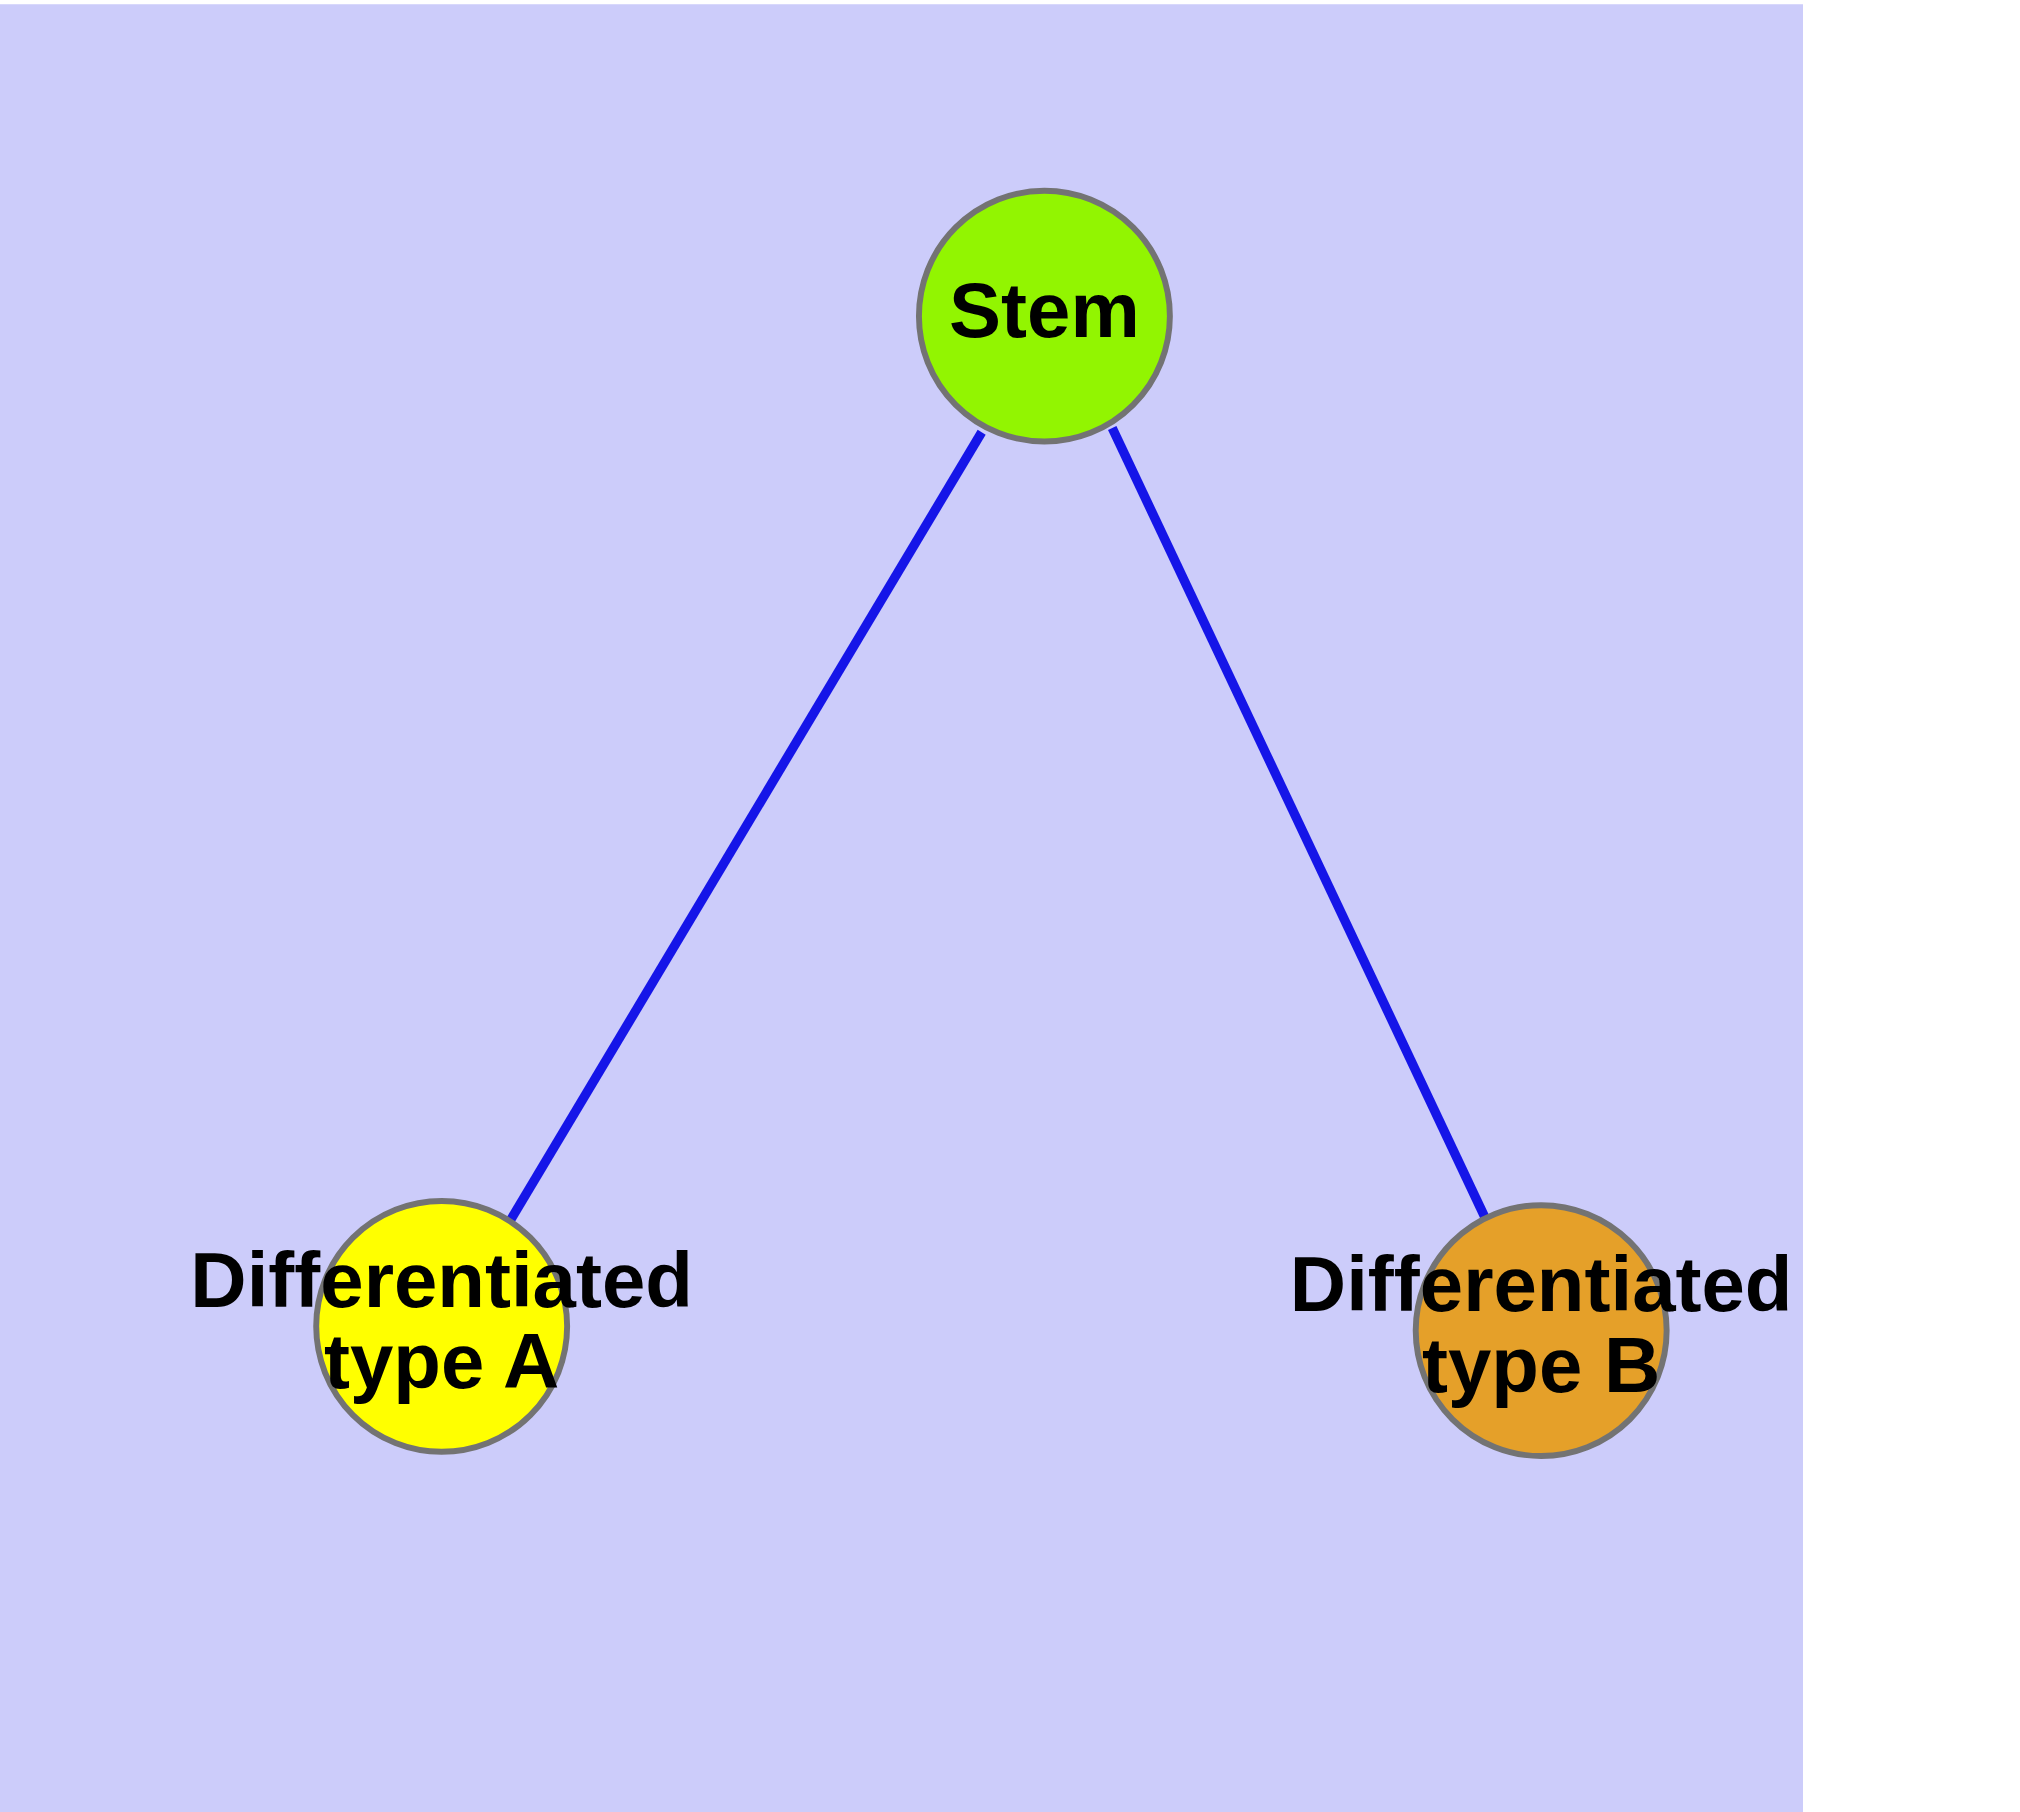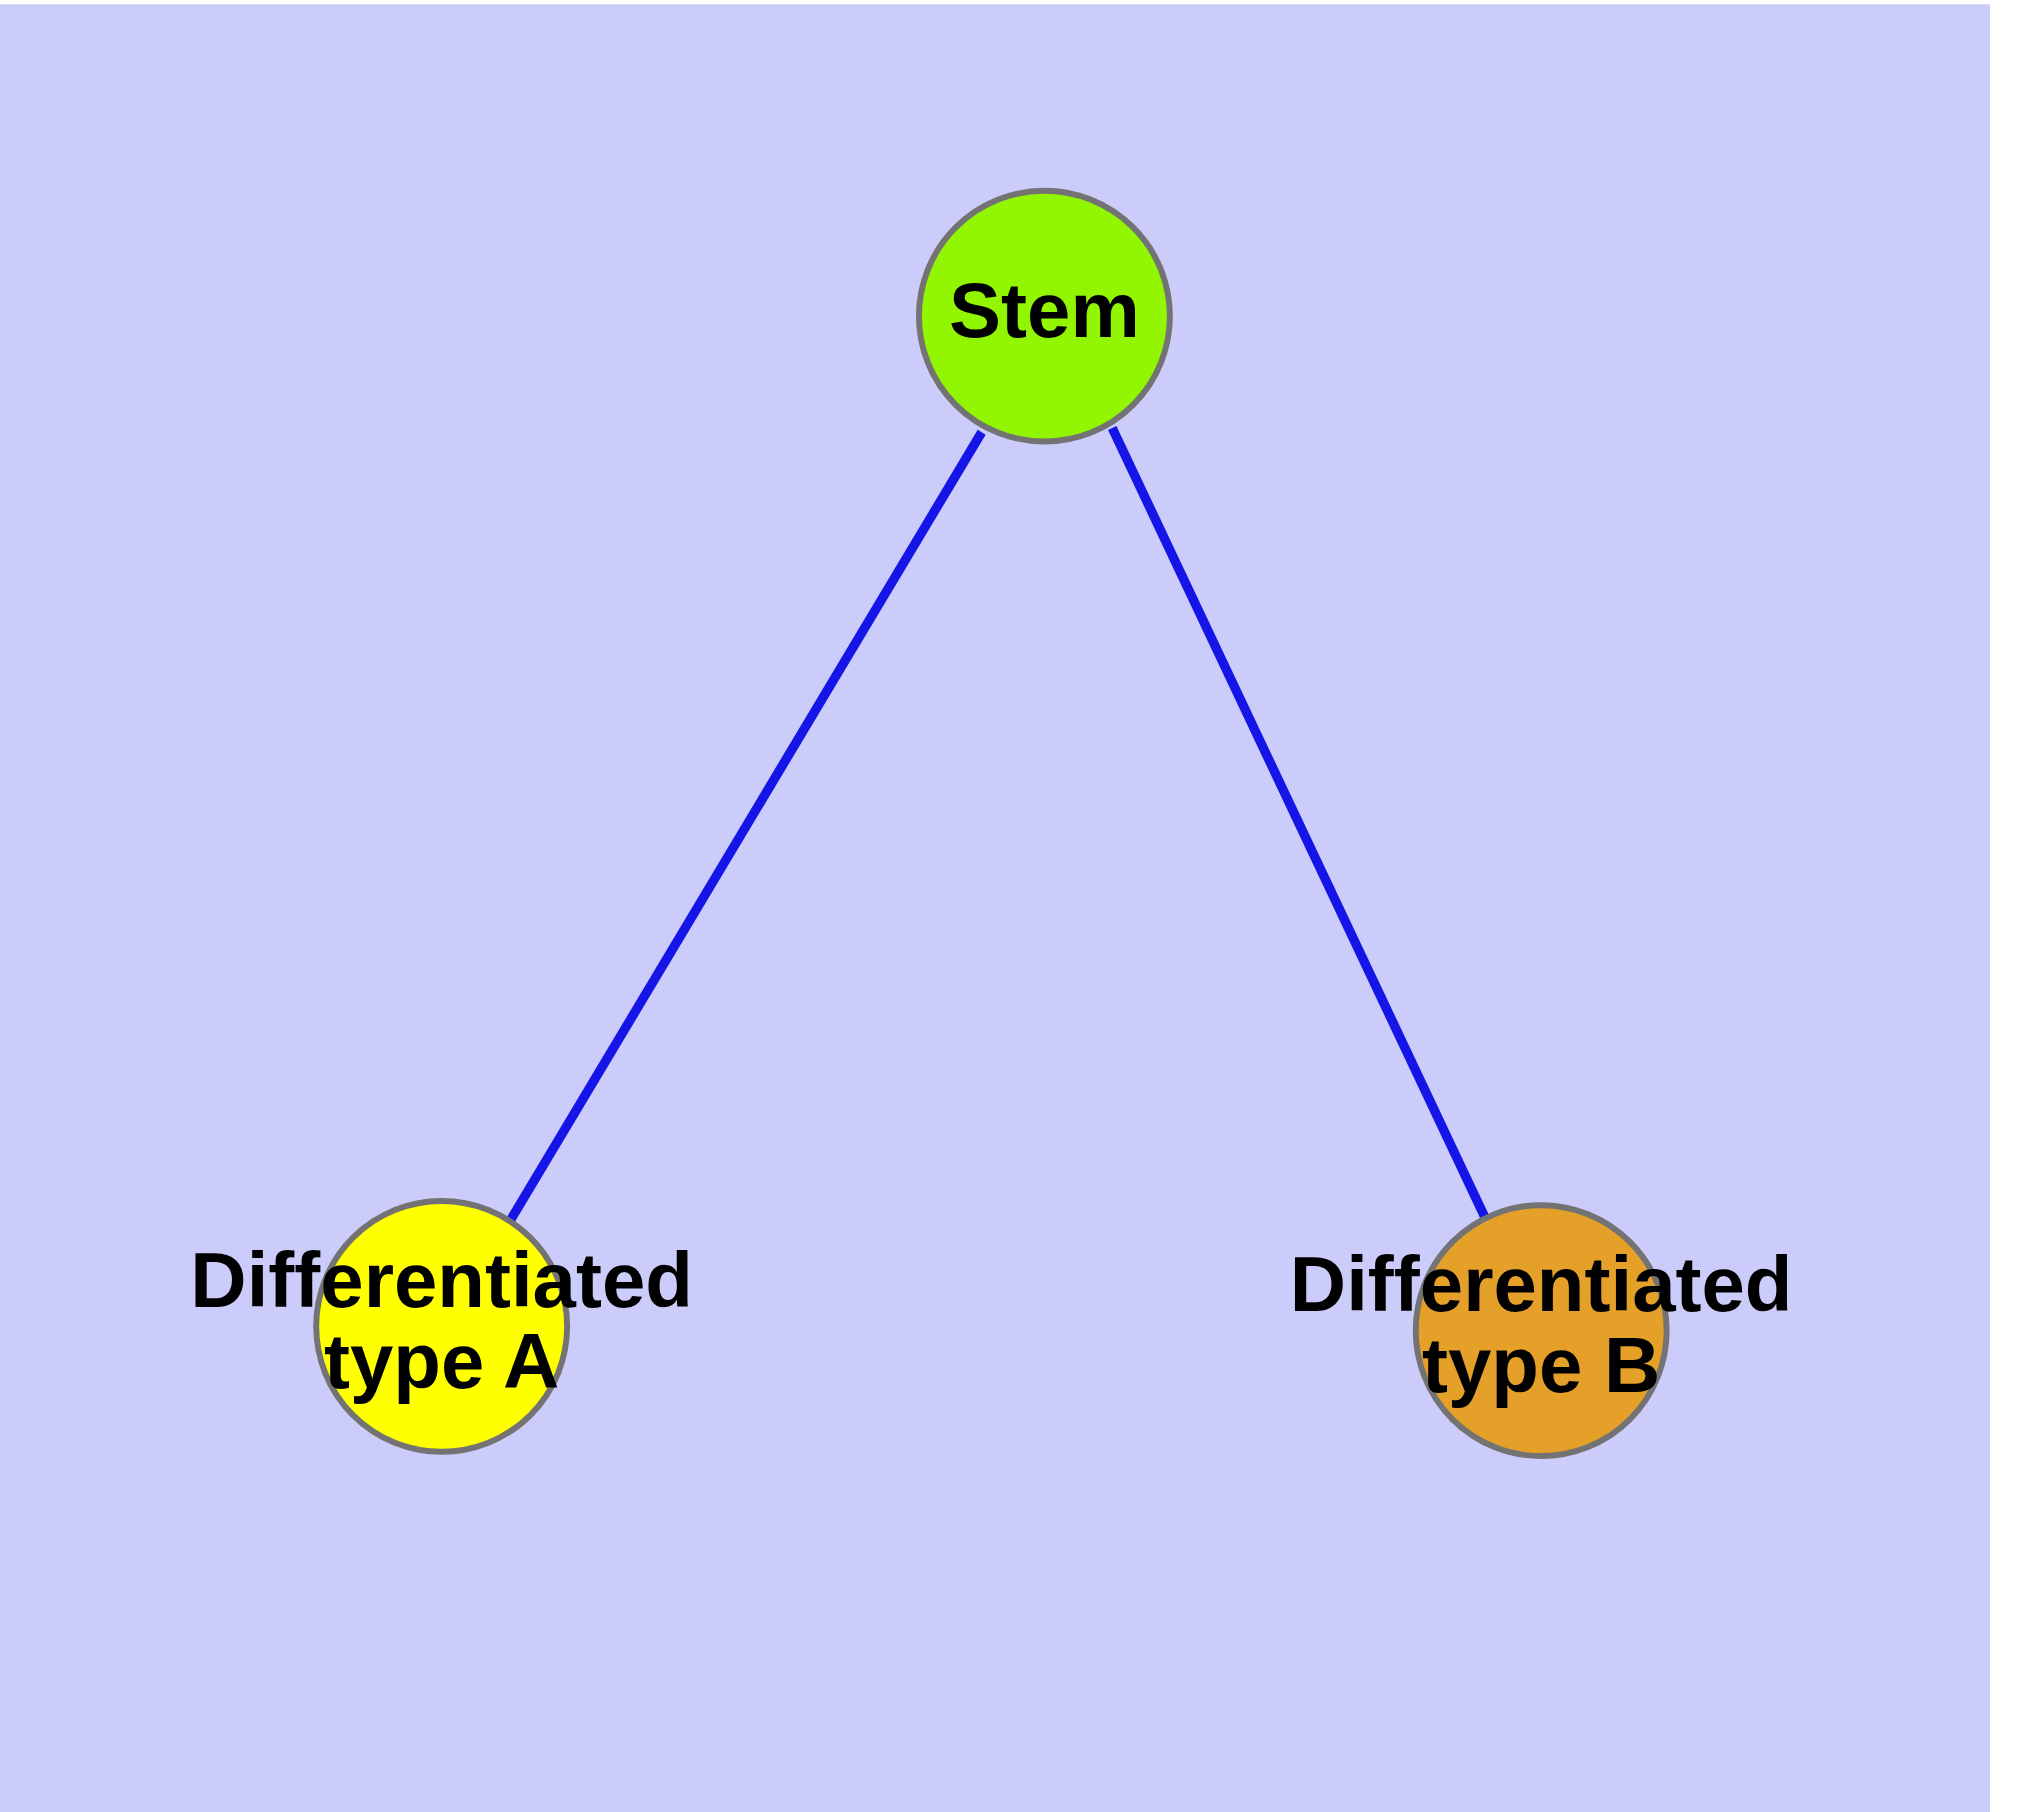--- a/index.html
+++ b/index.html
@@ -28,21 +28,21 @@
     font-family: "Liberation Sans", sans-serif;
     font-weight: bold;
     fill: #000000;
     text-anchor: middle;
     dominant-baseline: middle;
   }
 </style>
 </head>
 <body>
 
-<div id="canvas" style="width: 1990px; height: 1812px; background: rgb(255, 255, 255);">
+<div id="canvas" style="width: 1803px; height: 1812px; background: rgb(255, 255, 255);">
   <svg id="graph-svg" viewBox="0 0 2384 2138" preserveAspectRatio="none" xmlns="http://www.w3.org/2000/svg" style="width: 2021px; height: 1812px;">
 
     <rect id="bg-plate" x="0" y="5" width="2384" height="2133" fill="#ccccfa"></rect>
 
     <g id="edges-layer">
         <line x1="1158" y1="510" x2="602" y2="1440" stroke="#1515e8" stroke-width="11" stroke-linecap="butt"></line>
         <line x1="1312" y1="505" x2="1752" y2="1437" stroke="#1515e8" stroke-width="11" stroke-linecap="butt"></line>
       </g>
 
     <g id="nodes-layer">

